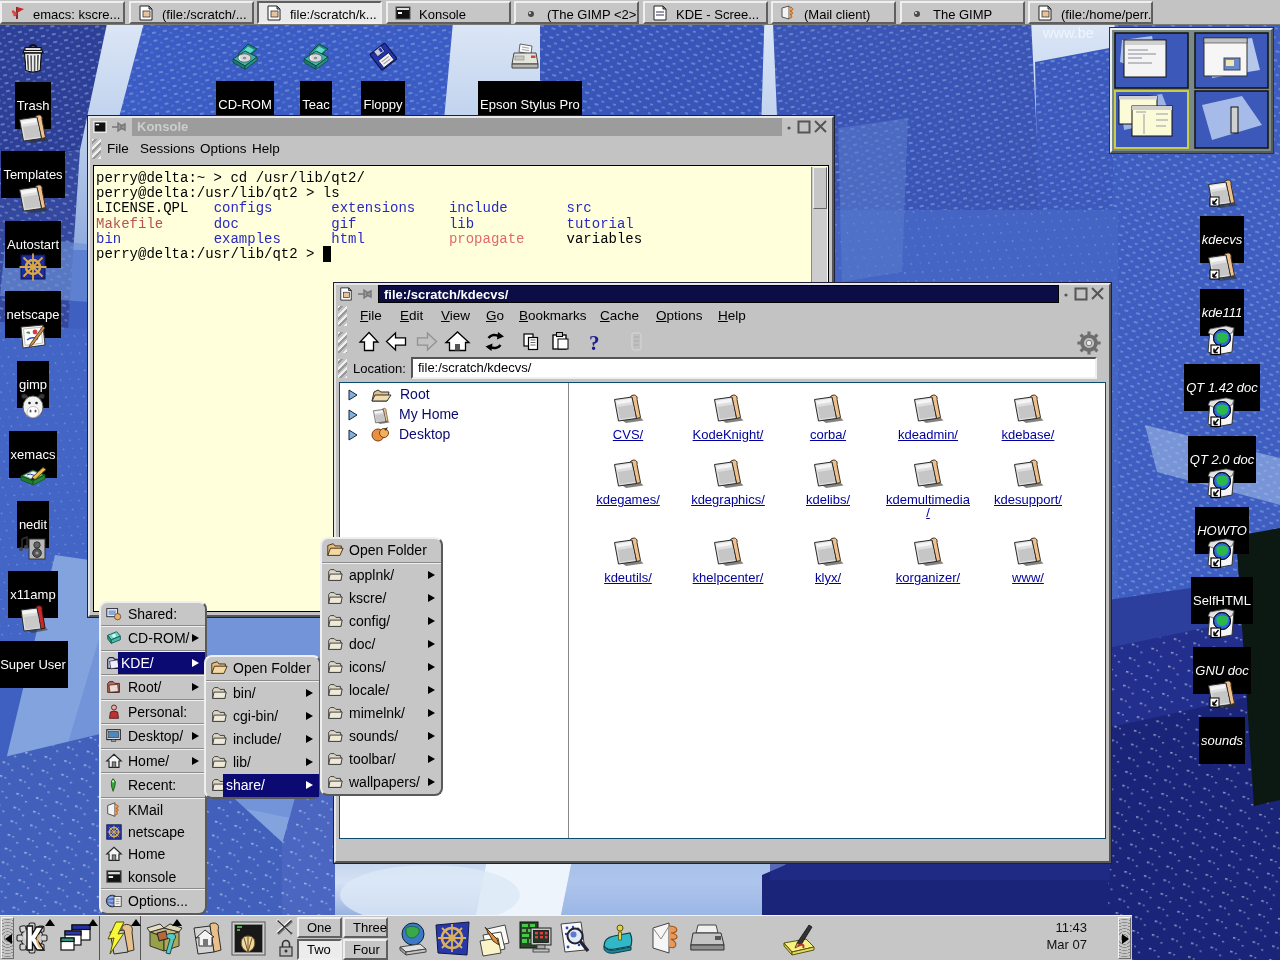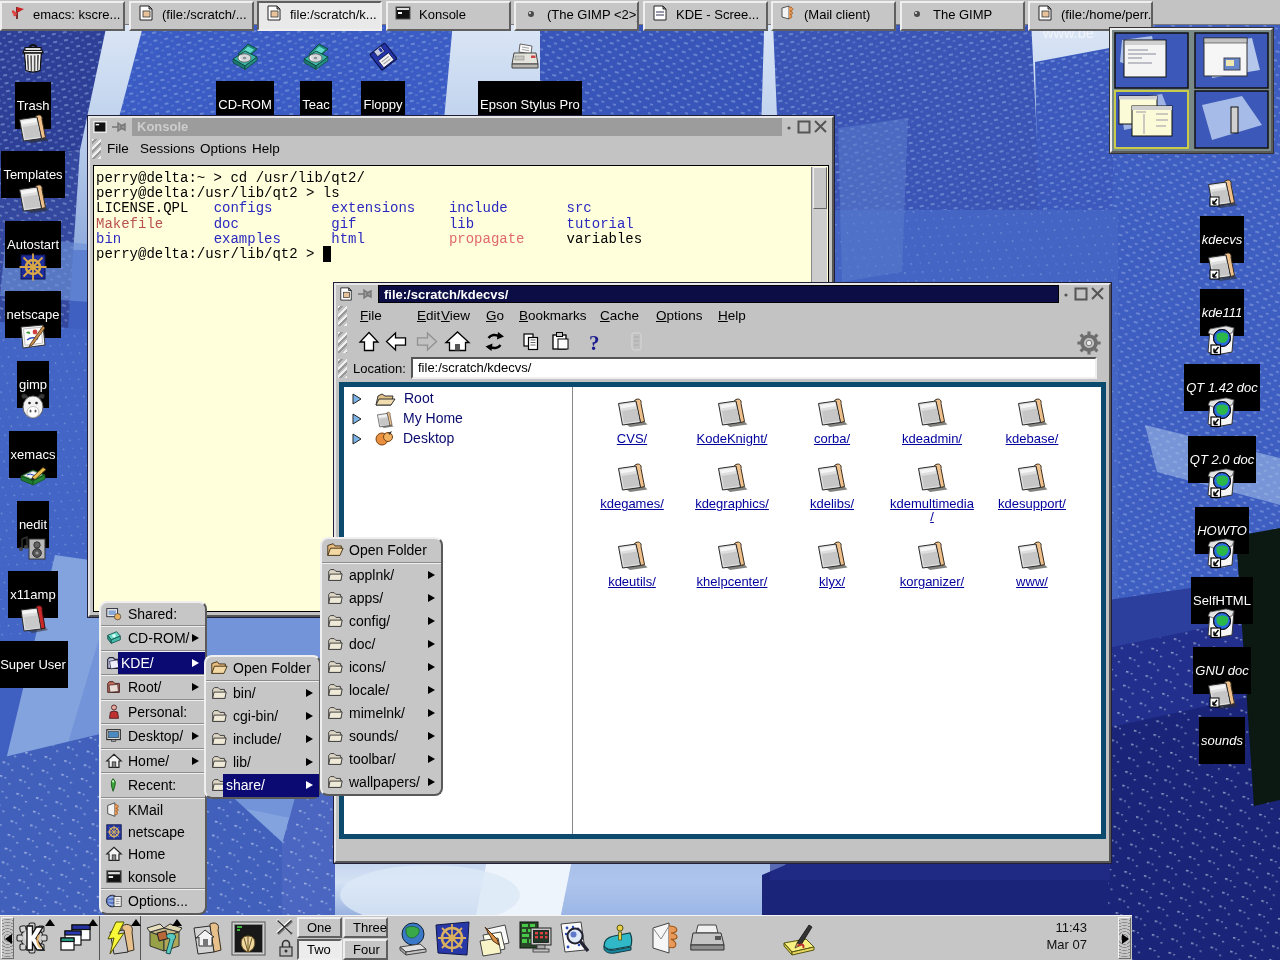--- a/index.html
+++ b/index.html
@@ -5,21 +5,21 @@
 * { margin:0; padding:0; box-sizing:border-box; }
 html,body { width:1280px; height:960px; overflow:hidden; background:#3a5cba; font-family:"Liberation Sans", sans-serif; }
 #desk { position:absolute; left:0; top:0; width:1280px; height:960px; }
 .abs { position:absolute; }
 
 
 .raised { background:#c6c6c6; border-top:1px solid #f2f2f2; border-left:1px solid #f2f2f2; border-right:1px solid #6e6e6e; border-bottom:1px solid #6e6e6e; }
 
 
 #taskbar { position:absolute; left:0; top:0; width:1280px; height:25px; background:#c3c3c3; border-bottom:1px solid #7a7a7a; }
-.tbtn { position:absolute; top:1px; height:30px; width:125px; background:#c6c6c6;
+.tbtn { position:absolute; top:1px; height:23px; width:125px; background:#c6c6c6;
   border-top:2px solid #efefef; border-left:2px solid #efefef; border-right:2px solid #5f5f5f; border-bottom:2px solid #5f5f5f;
   font-size:13px; color:#000; line-height:19px; white-space:nowrap; overflow:hidden; }
 .tbtn.on { background:#e9e9e9; border-top:2px solid #5f5f5f; border-left:2px solid #5f5f5f; border-right:2px solid #efefef; border-bottom:2px solid #efefef; }
 .tbtn .ti { position:absolute; left:7px; top:2px; width:16px; height:16px; }
 .tbtn .tt { position:absolute; left:31px; top:2px; }
 
 
 .dicon { position:absolute; width:90px; text-align:center; }
 .dicon .ig { display:inline-block; width:32px; height:32px; }
 .dicon .lb { display:inline-block; margin-top:4px; background:#000; color:#fff; font-size:13px; line-height:15px; padding:16px 2px; white-space:nowrap; }
@@ -48,21 +48,21 @@
 #kterm pre .r1 { color:#b85050; }
 #kterm pre .r2 { color:#e06a6a; }
 #kscroll { position:absolute; right:1px; top:1px; width:16px; bottom:1px; background:#cdcdcd; border-left:1px solid #888; }
 #kthumb { position:absolute; left:1px; top:0px; width:14px; height:42px; background:#c6c6c6; border:1px solid; border-color:#efefef #666 #666 #efefef; }
 
 
 #kfm { left:334px; top:283px; width:777px; height:580px; }
 #kfm .tb { position:relative; height:27px; }
 #kfm .loc { position:relative; height:25px; font-size:13px; }
 #kfm .loc .lt { position:absolute; left:17px; top:5px; }
-#kfmbody { position:absolute; left:3px; top:97px; right:3px; bottom:22px; background:#fff; border:5px solid #0c4a6e; }
+#kfmbody { position:absolute; left:3px; top:97px; right:3px; bottom:22px; background:#fff; border:1px solid #0c4a6e; }
 #kfmtree { position:absolute; left:0; top:0; width:229px; bottom:0; border-right:1px solid #888; font-size:14px; color:#0a0a6e; }
 #kfmicons { position:absolute; left:230px; top:0; right:0; bottom:0; }
 #kfmstatus { position:absolute; left:3px; bottom:3px; right:3px; height:18px; background:#c3c3c3; }
 .gicon { position:absolute; width:88px; text-align:center; font-size:13px; }
 .gicon .lb { color:#00009c; text-decoration:underline; display:block; margin-top:2px; line-height:13px; }
 .titem { position:absolute; height:20px; white-space:nowrap; }
 .titem svg { vertical-align:middle; }
 .titem .tx { margin-left:8px; }
 
 
@@ -513,21 +513,21 @@
           <rect x="2.5" y="1.5" width="11" height="11" fill="none" stroke="#555" stroke-width="2"></rect>
         </svg>
       <svg width="17" height="14" viewBox="0 0 17 14" style="margin-right:2px">
           <path d="M3 1 L14 12 M14 1 L3 12" stroke="#555" stroke-width="2"></path>
         </svg>
     </div>
   </div>
   <div class="menubar">
       <div class="grip"></div>
     <span class="mi" style="left:24px"><u>F</u>ile</span>
-    <span class="mi" style="left:81px"><u>E</u>dit</span>
+    <span class="mi" style="left:64px"><u>E</u>dit</span>
     <span class="mi" style="left:105px"><u>V</u>iew</span>
     <span class="mi" style="left:150px"><u>G</u>o</span>
     <span class="mi" style="left:183px"><u>B</u>ookmarks</span>
     <span class="mi" style="left:264px"><u>C</u>ache</span>
     <span class="mi" style="left:320px"><u>O</u>ptions</span>
     <span class="mi" style="left:382px"><u>H</u>elp</span>
   </div>
   <div class="tb"><div class="grip"></div>
     <svg width="760" height="27" viewBox="0 0 760 27">
       <path d="M33 3.5 L42 13 L37.5 13 L37.5 21.5 L28.5 21.5 L28.5 13 L24 13 Z" fill="#fff" stroke="#000" stroke-width="1.3"></path>
@@ -835,21 +835,21 @@
       <svg class="ic">
         <use href="#m-folder"></use>
       </svg>
       <span class="tx">applnk/</span>
       <span class="arr"></span>
     </div>
   <div class="it">
       <svg class="ic">
         <use href="#m-folder"></use>
       </svg>
-      <span class="tx">apps/</span>
+      <span class="tx">kscre/</span>
       <span class="arr"></span>
     </div>
   <div class="it">
       <svg class="ic">
         <use href="#m-folder"></use>
       </svg>
       <span class="tx">config/</span>
       <span class="arr"></span>
     </div>
   <div class="it">

